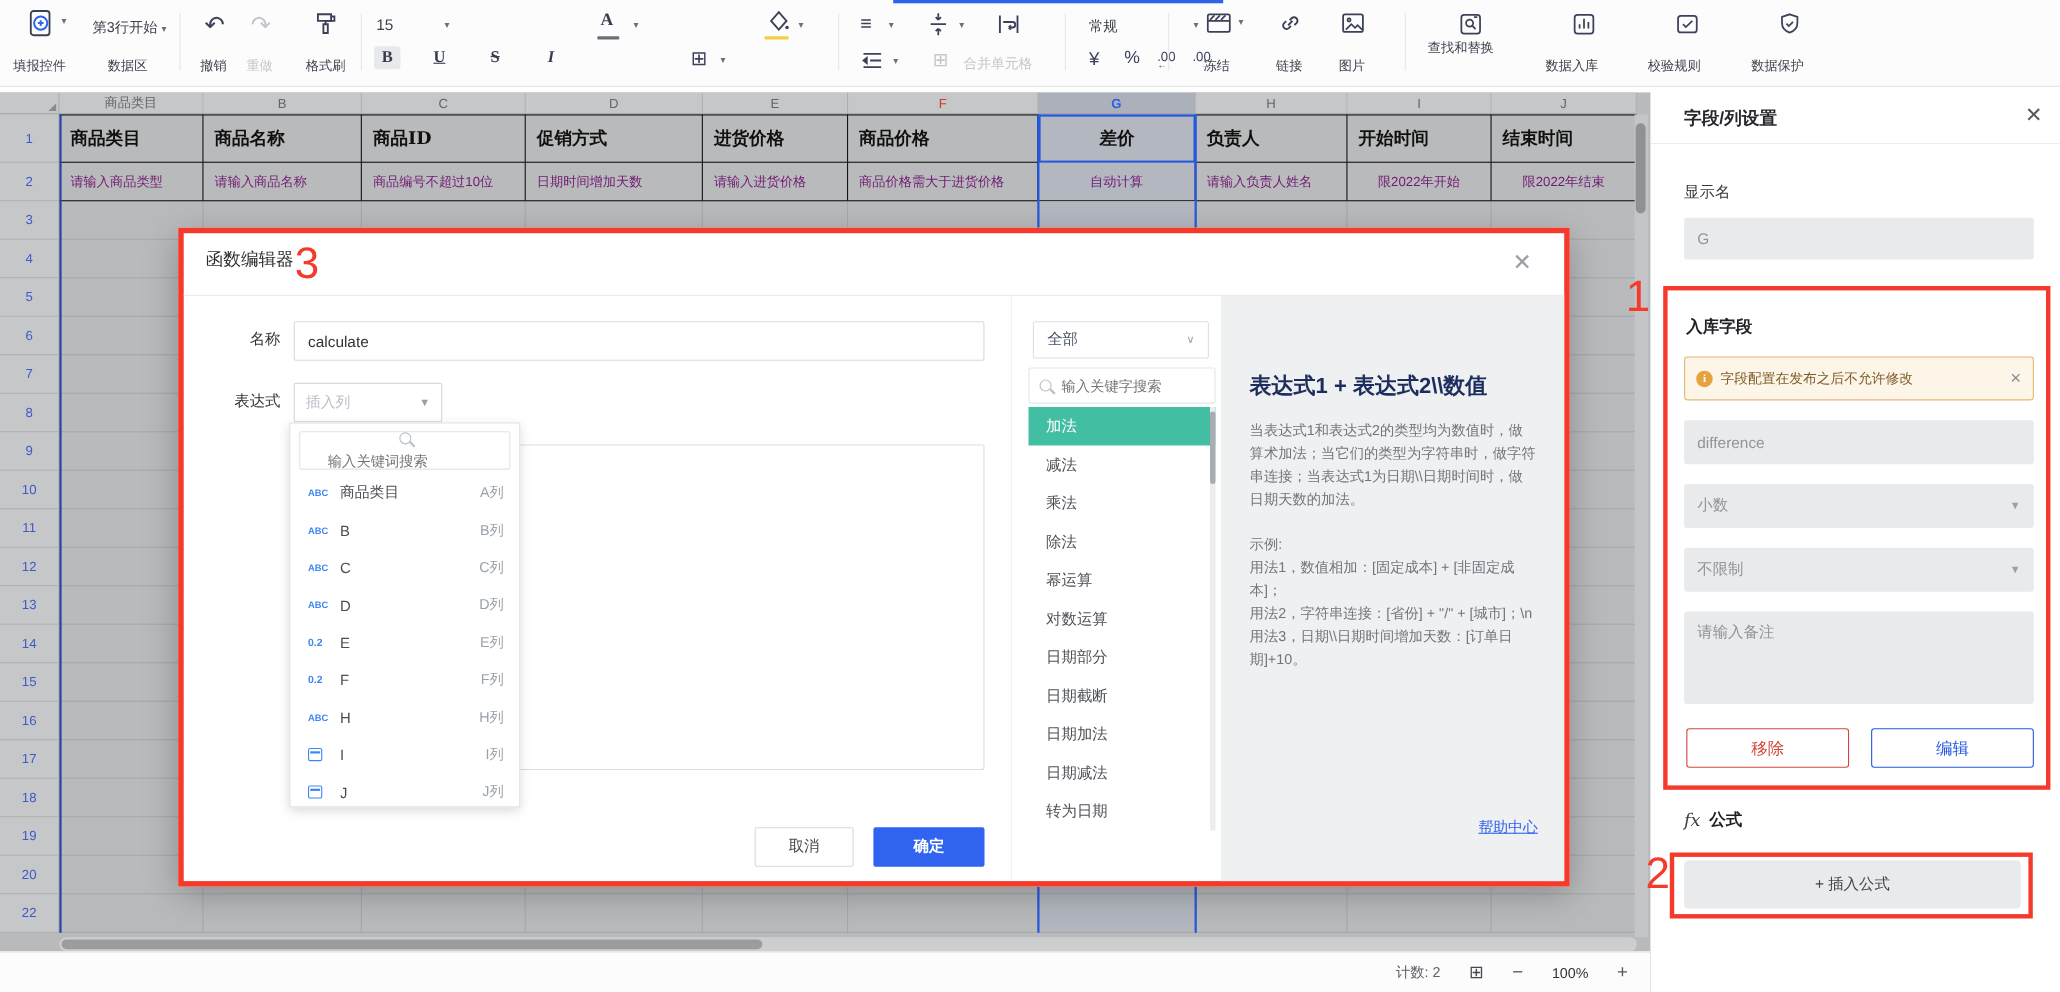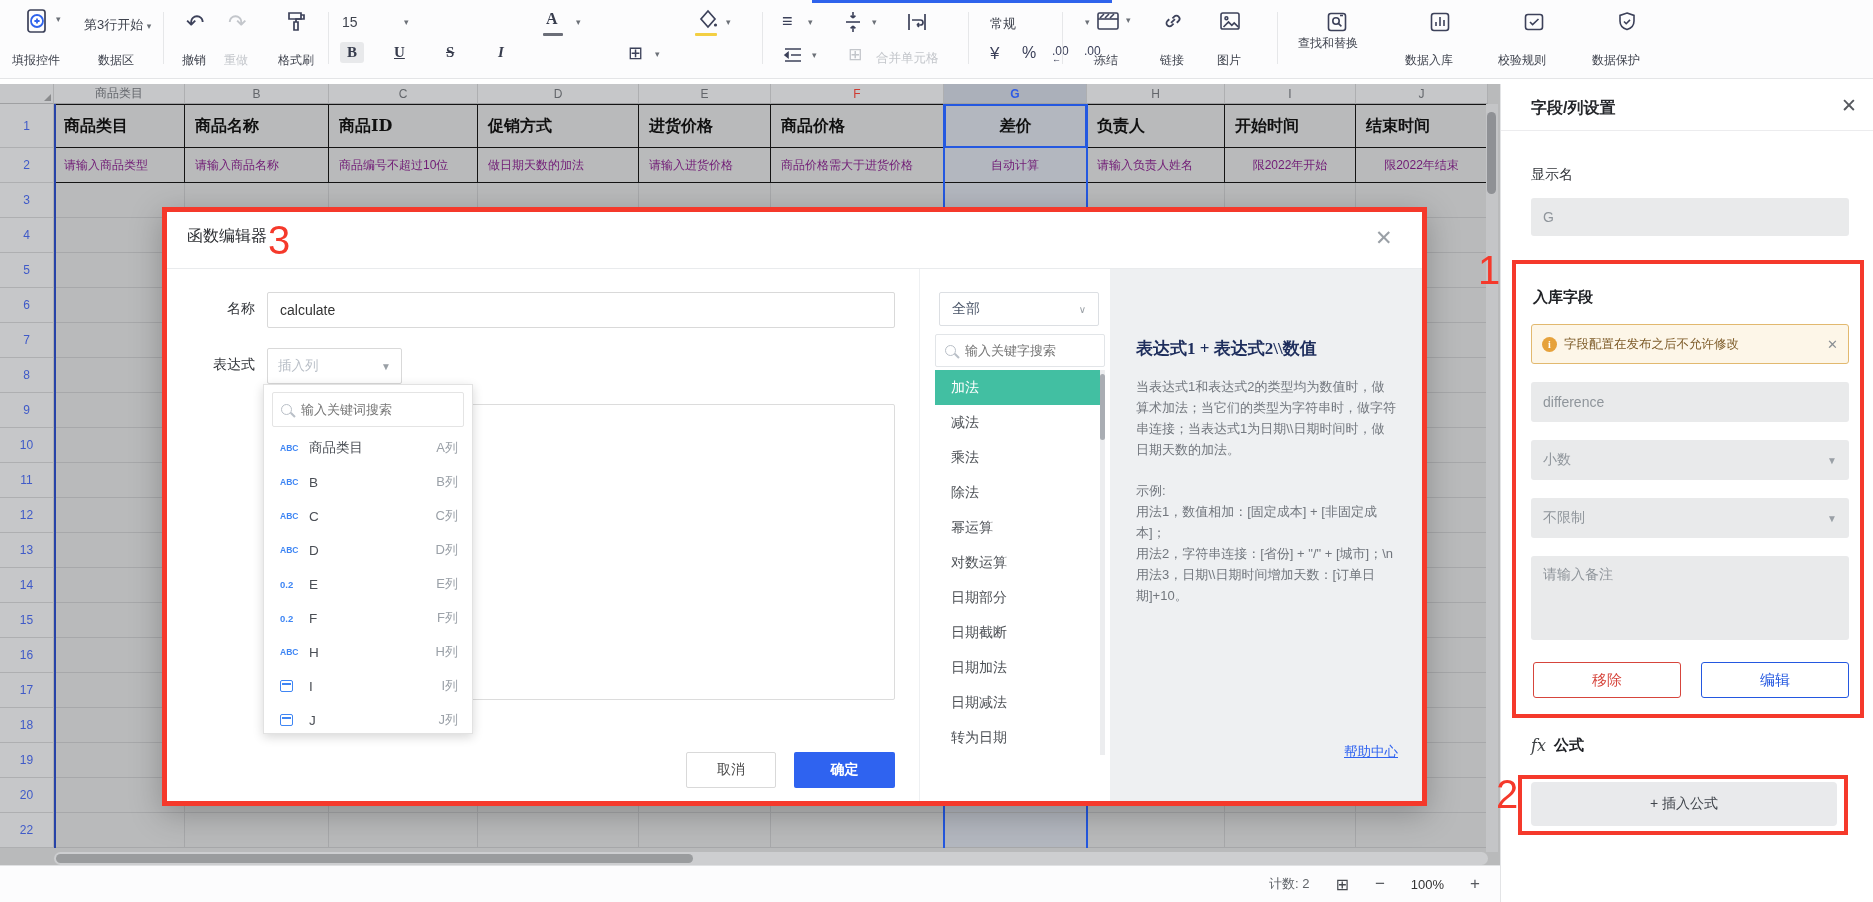--- a/index.html
+++ b/index.html
@@ -95,21 +95,21 @@
   #m-textarea{left:100px;top:192px;width:628px;height:296px;border:1px solid #dcdcdc;border-radius:2px;box-sizing:border-box;background:#fff;}
   #m-cancel{left:519px;top:540px;width:90px;height:36px;border:1px solid #d9d9d9;border-radius:2px;background:#fff;
             box-sizing:border-box;display:flex;align-items:center;justify-content:center;font-size:14px;color:#4a4a4a;}
   #m-ok{left:627px;top:540px;width:101px;height:36px;border-radius:2px;background:#2f63f0;
         display:flex;align-items:center;justify-content:center;font-size:14px;color:#fff;font-weight:bold;}
   #m-vdiv{left:752px;top:57px;width:1px;height:532px;background:#eef0f2;}
   
   #col-dd{left:96px;top:172px;width:208px;height:348px;background:#fff;border:1px solid #e2e2e2;
           box-shadow:0 3px 10px rgba(0,0,0,.16);z-index:5;overflow:hidden;}
   #col-dd-search{margin:7px 8px 4px 8px;height:33px;border:1px solid #e4e4e4;border-radius:2px;
-                 display:flex;align-items:center;padding:0 8px;gap:7px;}
+                 display:flex;align-items:center;padding:0 8px;gap:7px;flex-direction:column;}
   .mag{width:9px;height:9px;border:1.6px solid #b9bfc7;border-radius:50%;position:relative;flex:0 0 9px;}
   .mag:after{content:"";position:absolute;width:6px;height:1.6px;background:#b9bfc7;transform:rotate(45deg);right:-5px;bottom:-2px;}
   .dd-search-ph{font-size:13px;color:#c4c9cf;border:none;outline:none;width:140px;font-family:inherit;background:transparent;}
   .dd-item{height:34px;display:flex;align-items:center;padding:0 14px 0 16px;gap:9px;}
   .dd-item .nm{font-size:13.5px;color:#4a4e55;}
   .dd-item .cl{margin-left:auto;font-size:13px;color:#9ba1a8;}
   .ic-abc{font-size:8.5px;font-weight:bold;color:#3f86f4;letter-spacing:0;flex:0 0 20px;}
   .ic-num{font-size:9.5px;font-weight:bold;color:#3f86f4;flex:0 0 20px;}
   .ic-date{width:13px;height:12px;border:1.5px solid #3f86f4;border-radius:2px;position:relative;box-sizing:border-box;flex:0 0 13px;margin-right:7px;}
   .ic-date:before{content:"";position:absolute;left:1px;right:1px;top:2px;height:1.5px;background:#3f86f4;}
@@ -120,21 +120,21 @@
   #fn-search{left:768px;top:122px;width:170px;height:33px;border:1px solid #e2e5e8;border-radius:2px;box-sizing:border-box;
              display:flex;align-items:center;padding:0 9px;gap:7px;}
   #fn-list{left:768px;top:158px;width:170px;}
   .fn-item{height:35px;display:flex;align-items:center;padding:0 16px;font-size:14px;color:#4d5156;box-sizing:border-box;}
   .fn-item.sel{background:#42bfa2;color:#fff;}
   #fn-sb-track{left:933px;top:158px;width:5px;height:385px;background:#ecedef;}
   #fn-sb-thumb{left:933px;top:162px;width:5px;height:66px;background:#a9adb3;border-radius:3px;}
   
   #fn-doc{left:943px;top:57px;width:312px;height:532px;background:#eef0f2;box-sizing:border-box;
           padding:68px 26px 18px 26px;}
-  #doc-title{font-size:17px;font-weight:bold;color:#1d2d5c;font-family:Liberation Serif, serif;}
+  #doc-title{font-size:20px;font-weight:bold;color:#1d2d5c;}
   .doc-body{margin-top:16px;font-size:13px;color:#71767d;line-height:21px;}
   #doc-examples{white-space:pre-line;}
   #doc-help{position:absolute;right:24px;bottom:40px;font-size:13.5px;color:#2f63f0;text-decoration:underline;}
 </style>
 </head>
 <body>
 
 <div id="toolbar" class="abs">
   <div id="tab-indicator" class="abs"></div>
 
@@ -313,21 +313,21 @@
         <div class="cell gcol c-center gsel" style="width: 143px; font-family: Liberation Mono, monospace;">差价</div>
         <div class="cell c-left" style="width: 138px;">负责人</div>
         <div class="cell c-left" style="width: 131px;">开始时间</div>
         <div class="cell c-left" style="width: 132px;">结束时间</div>
       </div>
       <div class="row hint" style="height: 35px;">
         <div class="rn">2</div>
         <div class="cell c-left" style="width: 131px;">请输入商品类型</div>
         <div class="cell c-left" style="width: 144px;">请输入商品名称</div>
         <div class="cell c-left" style="width: 149px;">商品编号不超过10位</div>
-        <div class="cell c-left" style="width: 161px;">做日期天数的加法</div>
+        <div class="cell c-left" style="width: 161px;">日期时间增加天数</div>
         <div class="cell c-left" style="width: 132px;">请输入进货价格</div>
         <div class="cell c-left" style="width: 173px;">商品价格需大于进货价格</div>
         <div class="cell gcol c-center" style="width: 143px;">自动计算</div>
         <div class="cell c-left" style="width: 138px;">请输入负责人姓名</div>
         <div class="cell c-center" style="width: 131px;">限2022年开始</div>
         <div class="cell c-center" style="width: 132px;">限2022年结束</div>
       </div>
       <div class="row" style="height: 35px;">
         <div class="rn">3</div>
         <div class="cell" style="width: 131px;"></div>

